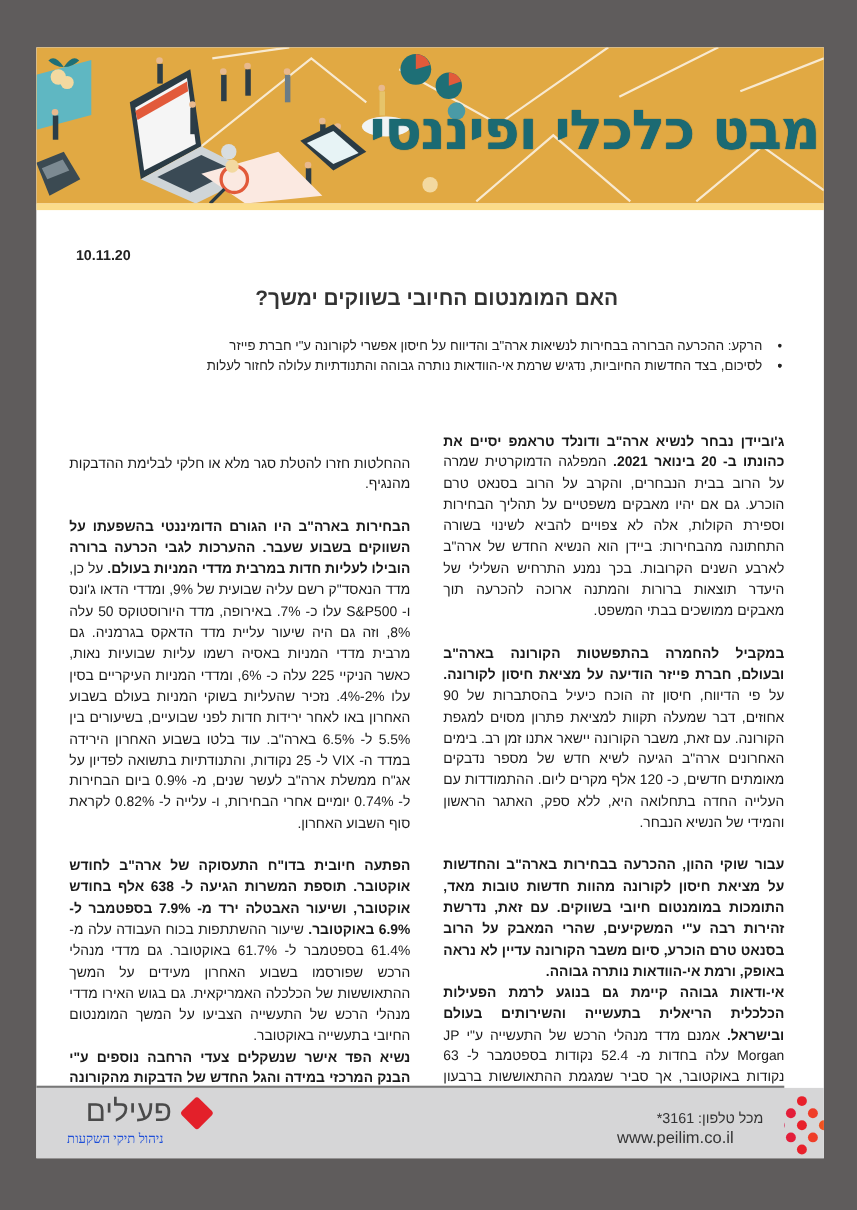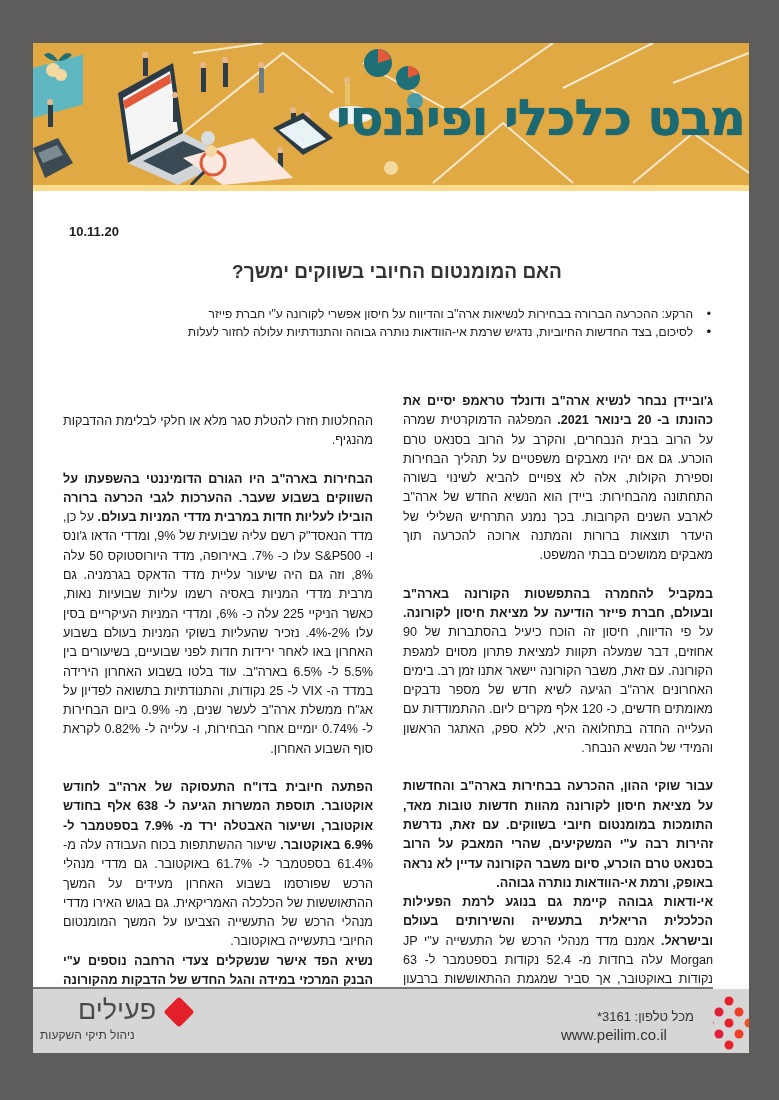--- a/index.html
+++ b/index.html
@@ -28,21 +28,21 @@
   .col p { margin-bottom: 19px; text-align-last: right; }
   .col p.tight { margin-bottom: 0; }
   .col b { font-weight: bold; }
 
   
   .footer-line { position: absolute; left: 0; top: 944px; width: 680px; height: 2px; background: #777; }
   .footer { position: absolute; left: 0; top: 946px; width: 716px; height: 64px; background: #d6d6d7; }
   .foot-phone { position: absolute; left: 528px; top: 966px; font-size: 13px; color: #333; direction: rtl; margin-left: 36px; }
   .foot-url { position: absolute; left: 528px; top: 983px; font-size: 15px; color: #333; }
   .logo-name { position: absolute; left: 45px; top: 952px; font-size: 27px; font-weight: normal; color: #4a4a4a; direction: rtl; }
-  .logo-sub { position: absolute; left: 7px; top: 985px; font-size: 12px; color: #404040; direction: rtl; }
+  .logo-sub { position: absolute; left: 28px; top: 985px; font-size: 12px; color: #1d4ed8; direction: rtl; font-family: Liberation Serif, serif; }
   .logo-diamond { position: absolute; left: 135px; top: 958px; width: 22px; height: 22px; background: #e3202a; transform: rotate(45deg); border-radius: 3px; }
   .dots { position: absolute; left: 680px; top: 950px; }
 </style>
 </head>
 <body>
 
 <div class="page">
 
   <div class="banner">
     <svg width="716" height="142">

